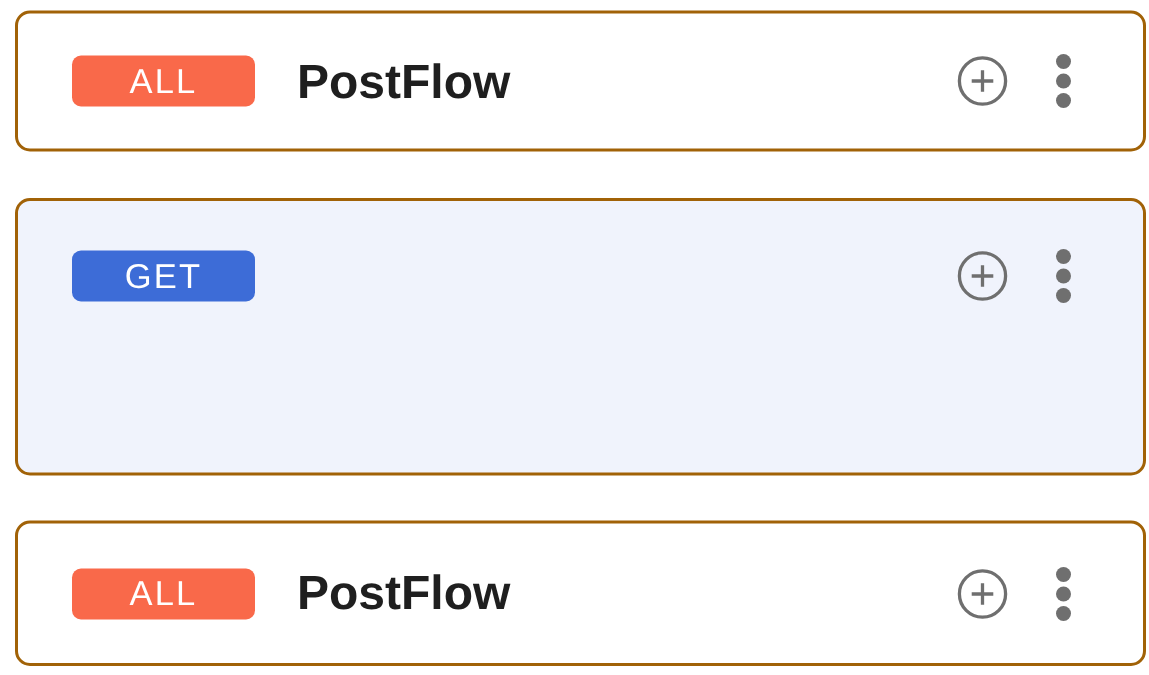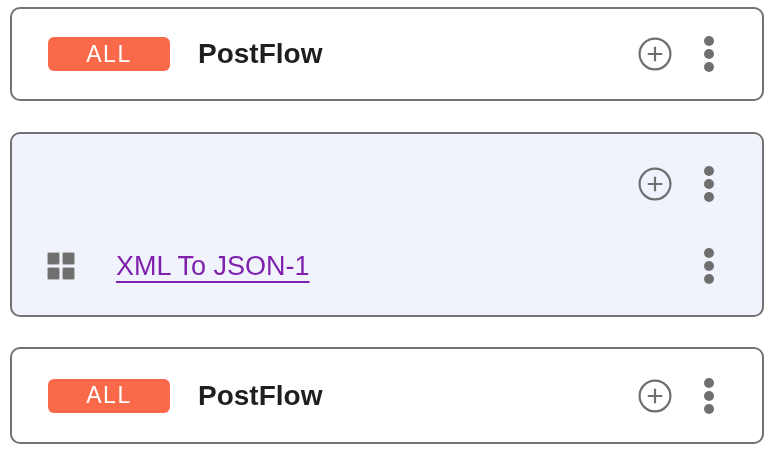--- a/index.html
+++ b/index.html
@@ -13,21 +13,21 @@
     width: 766px;
     height: 450px;
     background: #ffffff;
     overflow: hidden;
   }
   .card {
     position: absolute;
     left: 10px;
     width: 754px;
     box-sizing: border-box;
-    border: 2px solid #737373;
+    border: 2px solid #a16207;
     border-radius: 10px;
     background: #ffffff;
   }
   .card-postflow { top: 7px;   height: 94px; }
   .card-selected { top: 132px; height: 185px; }
   .card-preflow  { top: 347px; height: 97px; }
 
   .row {
     display: flex;
     align-items: center;
@@ -46,21 +46,21 @@
     color: #ffffff;
     font-size: 23px;
     letter-spacing: 1.5px;
     display: flex;
     align-items: center;
     justify-content: center;
     line-height: 1;
   }
   .flow-title {
     margin-left: 28px;
-    font-size: 28px;
+    font-size: 32px;
     font-weight: 700;
     color: #1f1f1f;
     white-space: nowrap;
   }
   .actions {
     margin-left: auto;
     display: flex;
     align-items: center;
     gap: 32px;
   }
@@ -134,47 +134,30 @@
               <span class="dot"></span>
               <span class="dot"></span>
           </span>
         </button>
       </span>
     </div>
   </section>
 
   <section class="card card-selected" style="background-color: rgb(240, 243, 252);">
     <div class="row row-header">
+      <span class="method-badge" style="background-color: rgb(61, 108, 215);">GET</span>
       <span class="actions">
         <button class="icon-btn" aria-label="add">
           <span style="display:flex">
             <svg width="34" height="34" viewBox="0 0 34 34">
               <circle cx="17" cy="17" r="15.4" fill="none" stroke="#6f6f6f" stroke-width="2.2"></circle>
               <path d="M17 9.8 V24.2 M9.8 17 H24.2" stroke="#6f6f6f" stroke-width="2.2" fill="none"></path>
             </svg>
           </span>
         </button>
-        <button class="icon-btn kebab" aria-label="more options">
-          <span class="kebab">
-            <span class="dot"></span>
-              <span class="dot"></span>
-              <span class="dot"></span>
-          </span>
-        </button>
-      </span>
-    </div>
-    <div class="row row-policy">
-      <span class="drag-handle">
-        <span class="sq"></span>
-          <span class="sq"></span>
-          <span class="sq"></span>
-          <span class="sq"></span>
-      </span>
-      <a class="policy-link" style="color: rgb(128, 33, 174);">XML To JSON-1</a>
-      <span class="actions">
         <button class="icon-btn kebab" aria-label="more options">
           <span class="kebab">
             <span class="dot"></span>
               <span class="dot"></span>
               <span class="dot"></span>
           </span>
         </button>
       </span>
     </div>
   </section>

